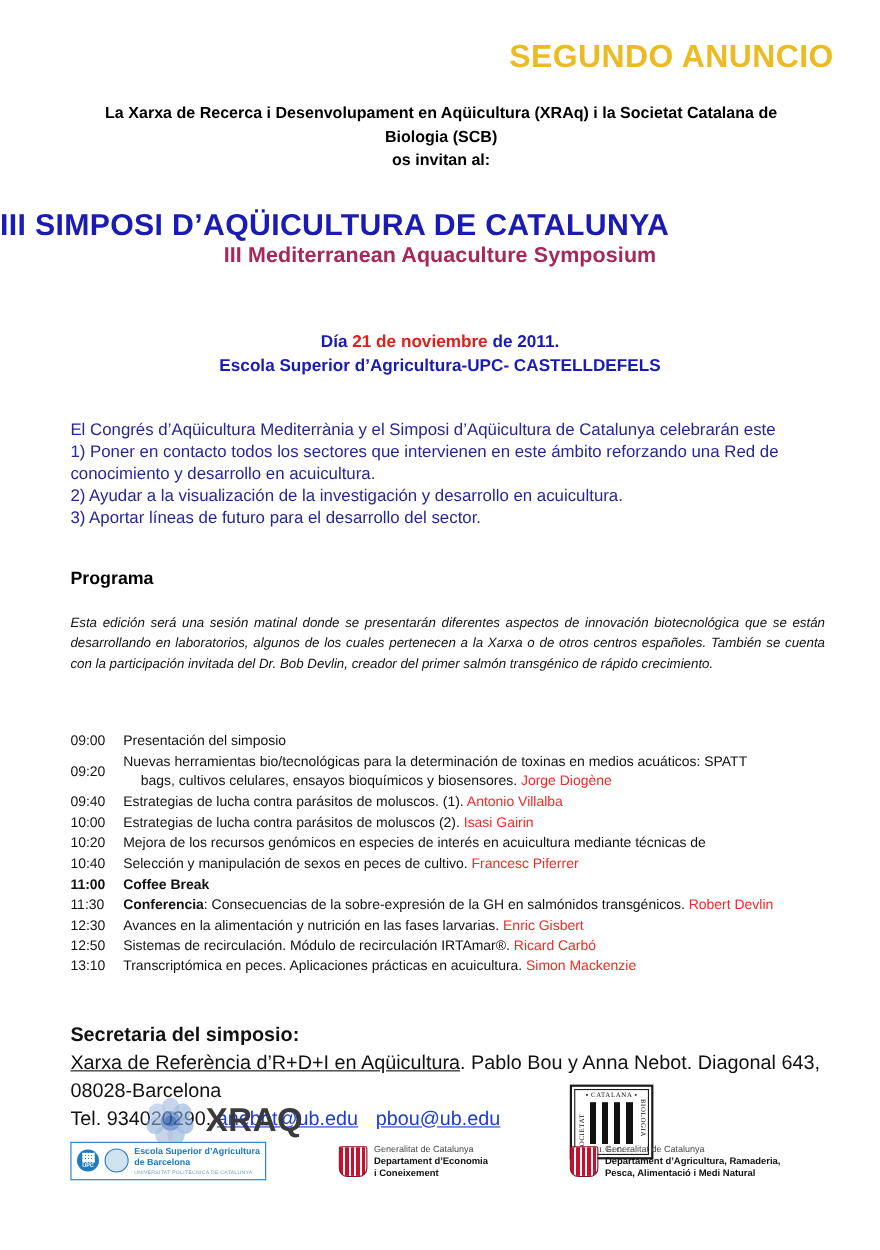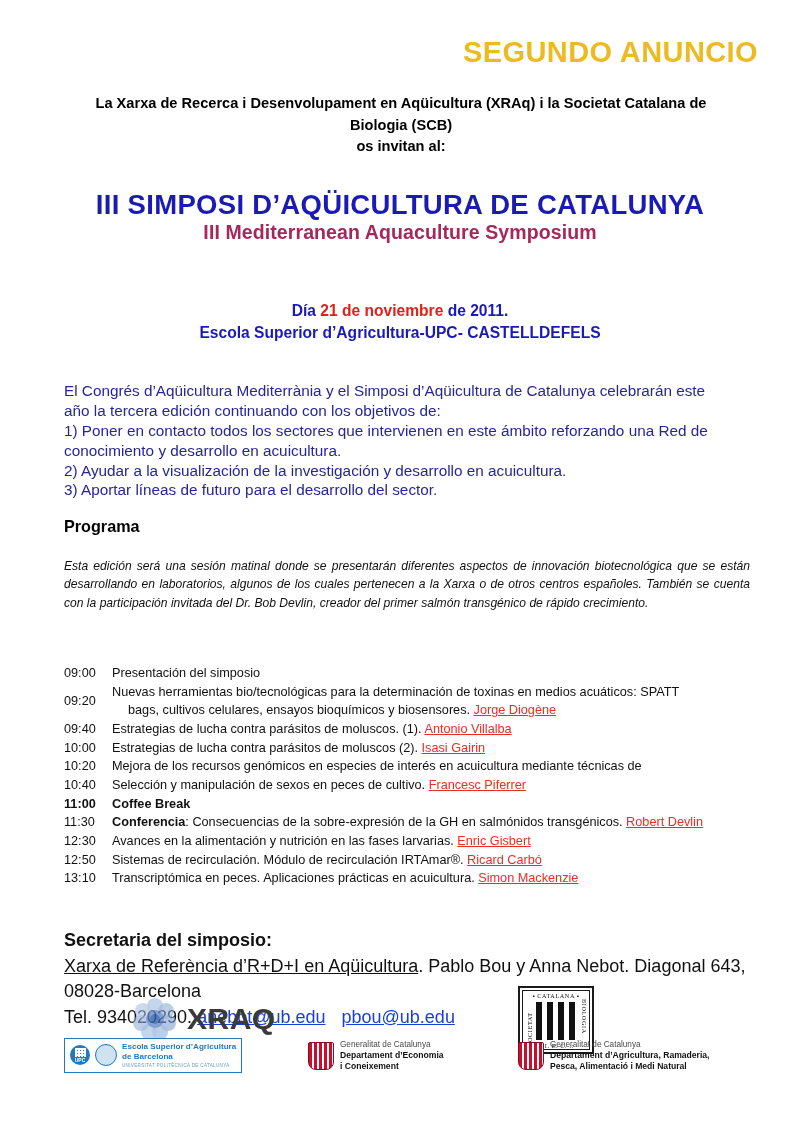--- a/index.html
+++ b/index.html
@@ -46,21 +46,20 @@
     line-height: 1.48;
     color: #000000;
   }
 
   
   .title-main {
     position: absolute;
     top: 189px;
     left: 0;
     width: 800px;
-    text-align: center;
     font-size: 27.5px;
     font-weight: bold;
     color: #1a1ab4;
     letter-spacing: 0.3px;
     white-space: nowrap;
   }
   .title-sub {
     position: absolute;
     top: 221px;
     left: 0;
@@ -132,21 +131,21 @@
     color: #111111;
   }
   .srow { display: flex; align-items: center; }
   .stime {
     width: 48px;
     flex: 0 0 48px;
     white-space: nowrap;
   }
   .sdesc { flex: 1 1 auto; }
   .sdesc .cont { display: block; padding-left: 16px; }
-  .speaker { color: #ee2b26; text-decoration: underline; }
+  .speaker { color: #ee2b26; }
   .b { font-weight: bold; }
 
   
   .secretariat {
     position: absolute;
     top: 928px;
     left: 64px;
     width: 690px;
     font-size: 18px;
     line-height: 1.42;
@@ -309,21 +308,20 @@
   <div class="title-main">III  SIMPOSI  D’AQÜICULTURA  DE CATALUNYA</div>
   <div class="title-sub">III Mediterranean Aquaculture Symposium</div>
 
   <div class="datebox">
     <div><span>Día </span><span class="hl">21 de noviembre</span><span> de 2011.</span></div>
     <div>Escola Superior d’Agricultura-UPC- CASTELLDEFELS</div>
   </div>
 
   <div class="intro">
     <div>El Congrés d’Aqüicultura Mediterrània y el Simposi d’Aqüicultura de Catalunya celebrarán este</div>
-    <div>año la tercera edición continuando con los objetivos de:</div>
     <div>1) Poner en contacto todos los sectores que intervienen en este ámbito reforzando una Red de</div>
     <div>conocimiento y desarrollo en acuicultura.</div>
     <div>2) Ayudar a la visualización de la investigación y desarrollo en acuicultura.</div>
     <div>3) Aportar líneas de futuro para el desarrollo del sector.</div>
   </div>
 
   <div class="programa">Programa</div>
   <div class="blurb">Esta edición será una sesión matinal donde se presentarán diferentes aspectos de innovación biotecnológica que se están desarrollando en laboratorios, algunos de los cuales pertenecen a la Xarxa o de otros centros españoles. También se cuenta con la participación invitada del Dr. Bob Devlin, creador del primer salmón transgénico de rápido crecimiento.</div>
 
   <div class="schedule" id="schedule">

